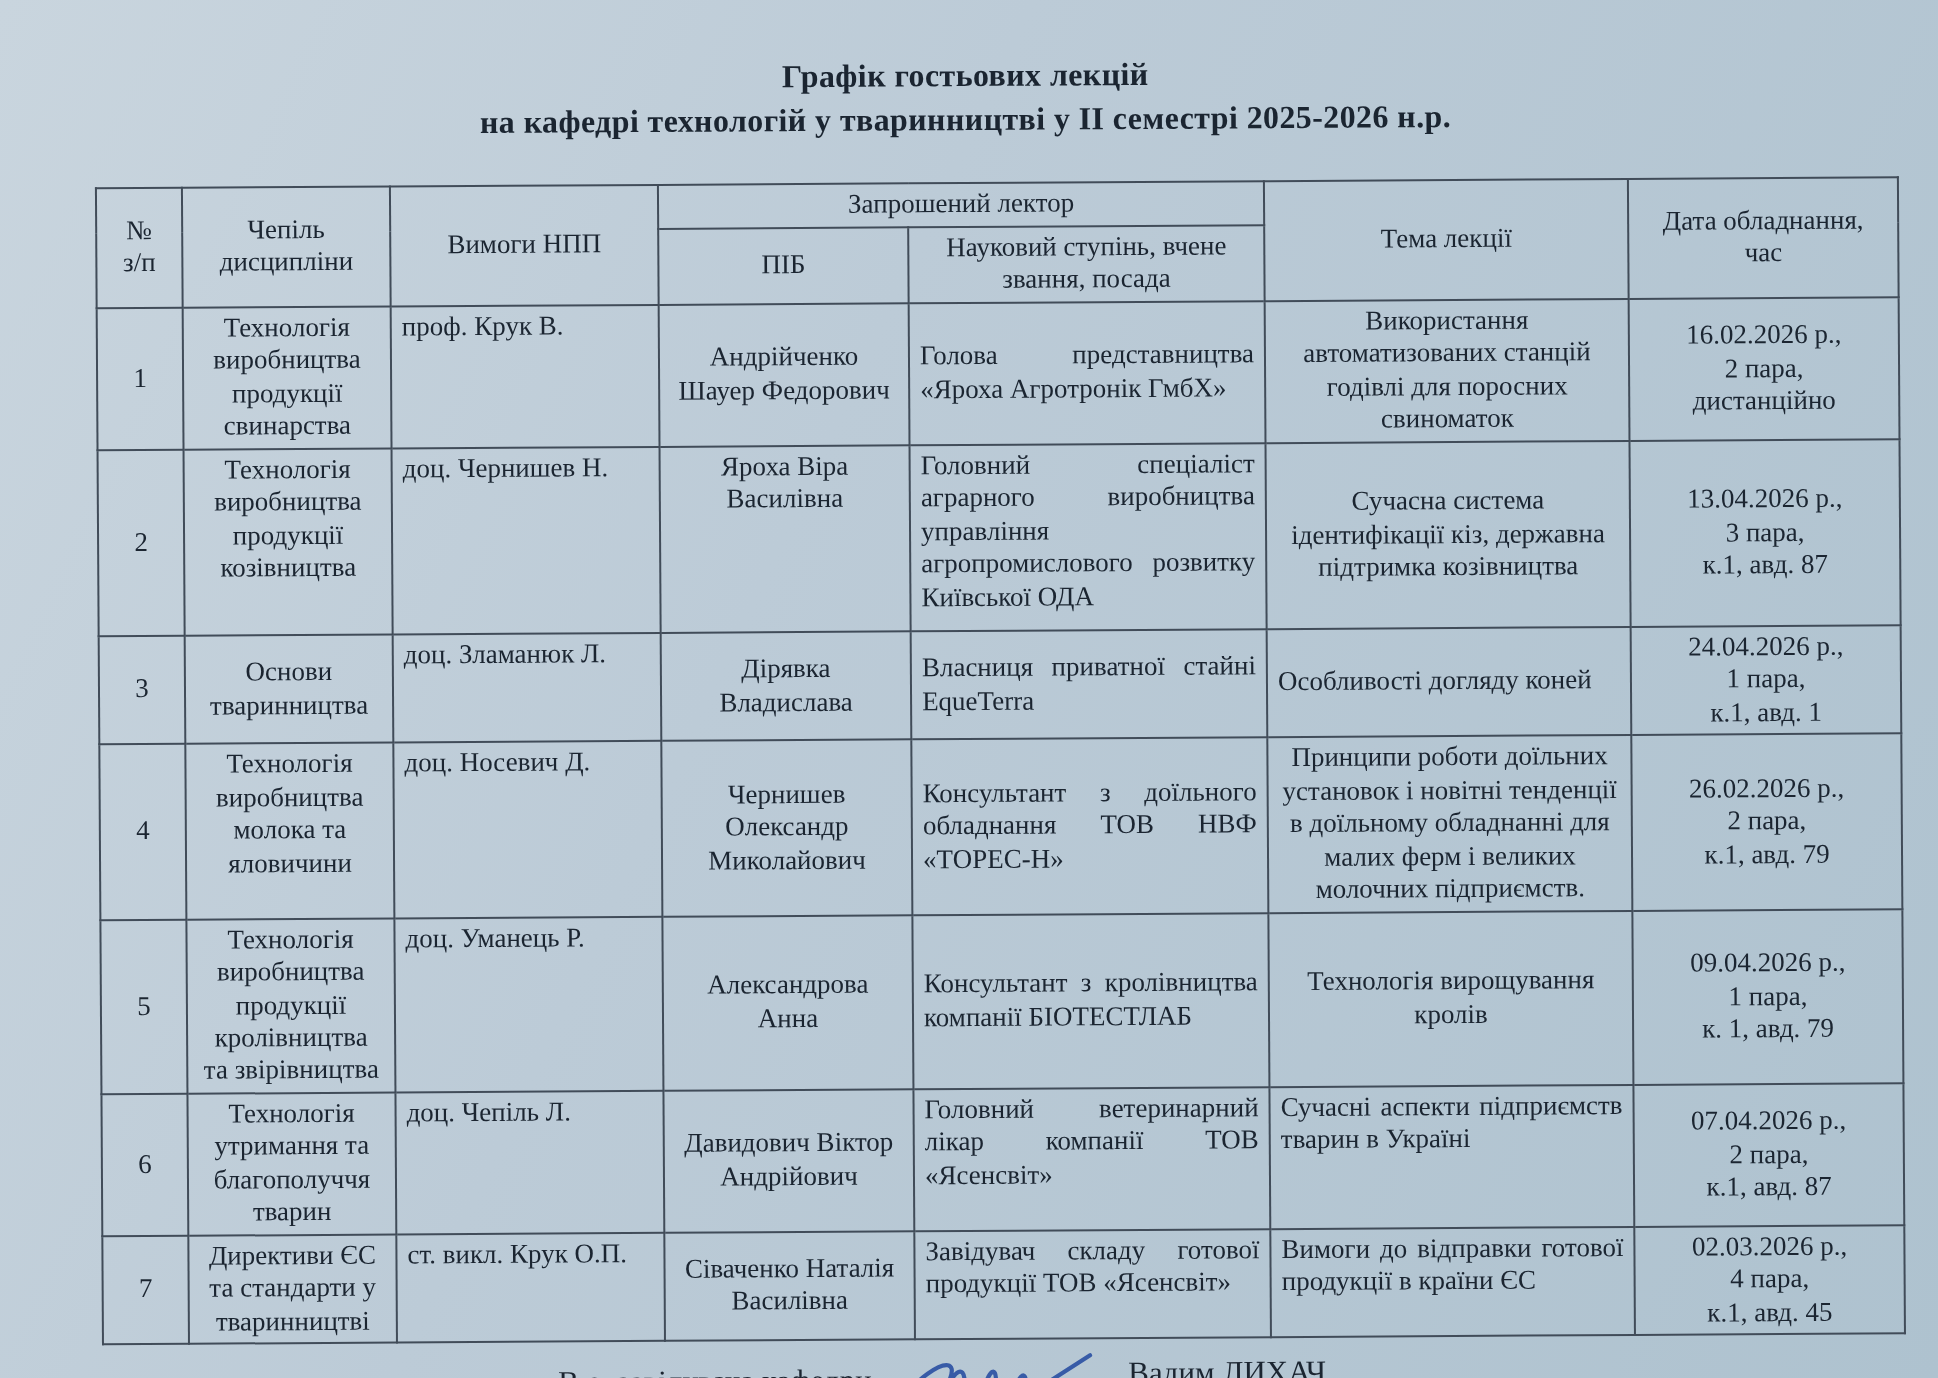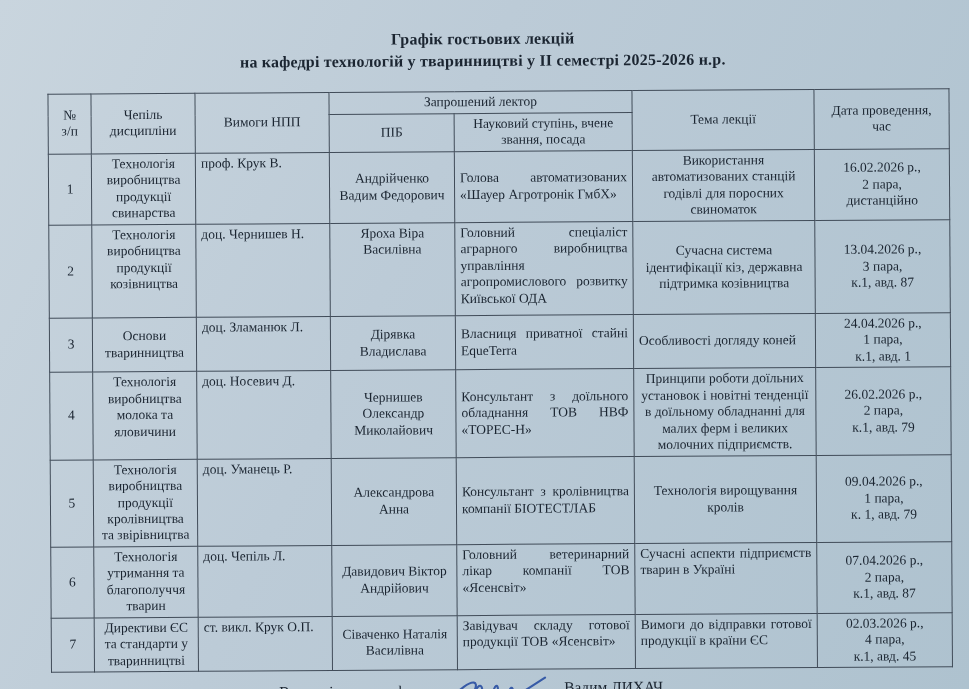--- a/index.html
+++ b/index.html
@@ -81,40 +81,40 @@
     </colgroup>
     <thead>
       <tr style="height:22px">
         <th rowspan="2" style="height:49px">№
 з/п</th>
         <th rowspan="2">Чепіль
 дисципліни</th>
         <th rowspan="2">Вимоги НПП</th>
         <th colspan="2">Запрошений лектор</th>
         <th rowspan="2">Тема лекції</th>
-        <th rowspan="2">Дата проведення,
+        <th rowspan="2">Дата обладнання,
 час</th>
       </tr>
       <tr style="height:27px">
         <th>ПІБ</th>
         <th>Науковий ступінь, вчене
 звання, посада</th>
       </tr>
     </thead>
     <tbody>
       <tr style="height:68px">
         <td class="c-num">1</td>
         <td class="c-disc v-top">Технологія
 виробництва
 продукції
 свинарства</td>
         <td class="c-npp">проф. Крук В.</td>
         <td class="c-pib">Андрійченко
-Вадим Федорович</td>
-        <td class="c-pos">Голова автоматизованих «Шауер Агротронік ГмбХ»</td>
+Шауер Федорович</td>
+        <td class="c-pos">Голова представництва «Яроха Агротронік ГмбХ»</td>
         <td class="c-topic">Використання
 автоматизованих станцій
 годівлі для поросних
 свиноматок</td>
         <td class="c-date">16.02.2026 р.,
 2 пара,
 дистанційно</td>
       </tr>
       <tr style="height:93px">
         <td class="c-num">2</td>

